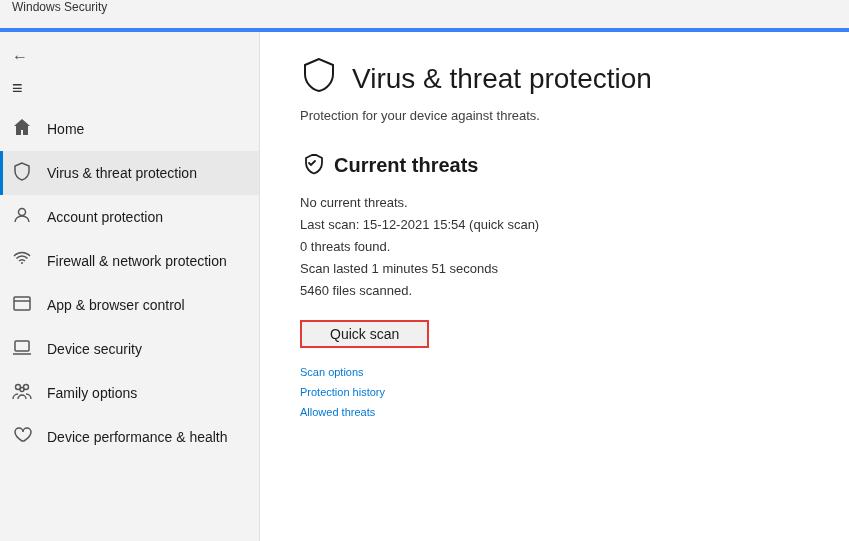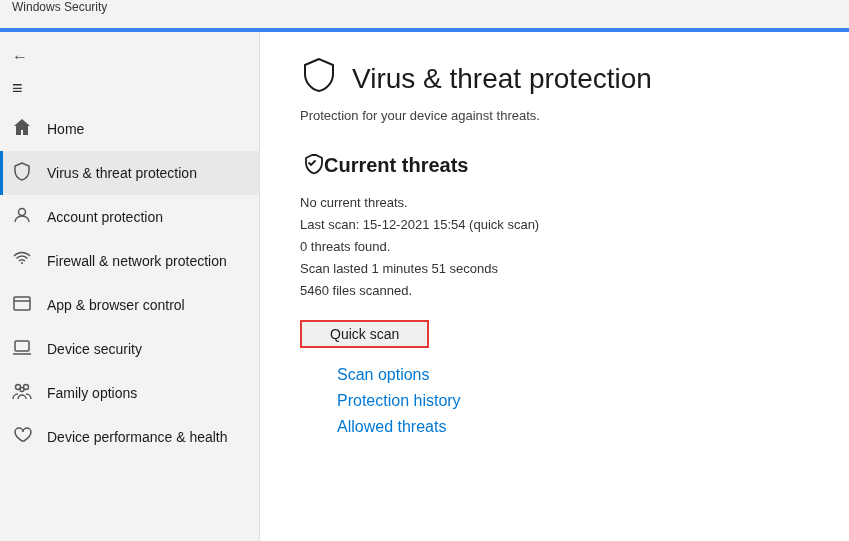--- a/index.html
+++ b/index.html
@@ -98,20 +98,21 @@
       color: #1a1a1a;
     }
     .page-subtitle {
       font-size: 13px;
       color: #404040;
       margin-bottom: 28px;
     }
     .section-header {
       display: flex;
       align-items: center;
+      gap: 10px;
       margin-bottom: 12px;
     }
     .section-icon {
       font-size: 20px;
       color: #333;
     }
     .section-title {
       font-size: 20px;
       font-weight: 600;
       color: #1a1a1a;
@@ -129,25 +130,24 @@
       background: #f0f0f0;
       color: #1a1a1a;
       font-size: 14px;
       cursor: pointer;
       margin-bottom: 18px;
       font-family: 'Segoe UI', Arial, sans-serif;
     }
     .link-item {
       display: block;
       color: #0078d4;
-      font-size: 16px;
+      font-size: 11px;
       margin-bottom: 8px;
       cursor: pointer;
       text-decoration: none;
-      margin-left: 37px;
     }
   </style>
 </head>
 <body>
 
 <div class="titlebar">
   <span>Windows Security</span>
 </div>
 
 <div class="app-container">

